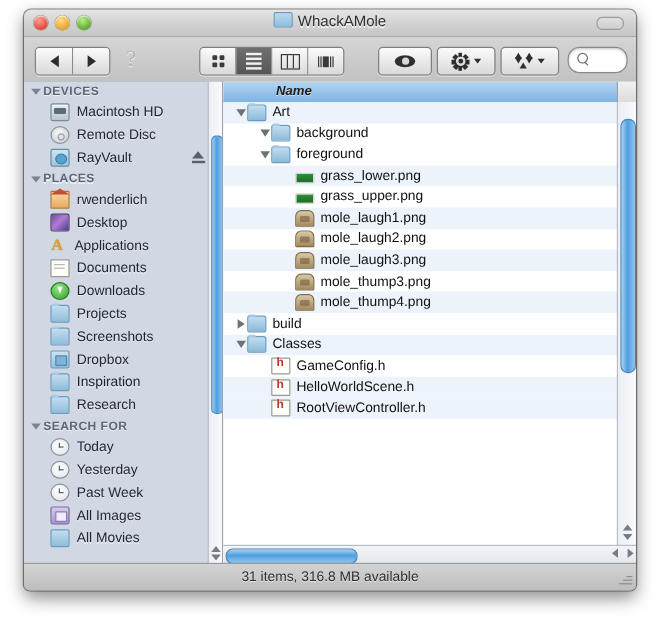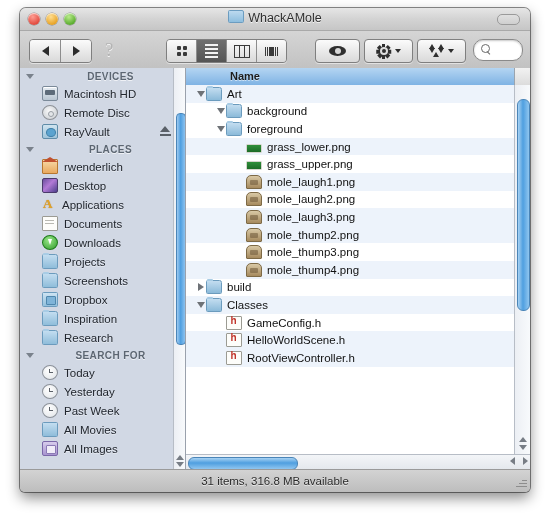--- a/index.html
+++ b/index.html
@@ -115,21 +115,21 @@
   #search-handle{position:absolute;left:467px;top:20px;width:4px;height:1.4px;background:#6a6a6a;
     transform:rotate(45deg);transform-origin:left center;}
   #search-input{position:absolute;left:474px;top:10px;width:22px;height:16px;border:none;
     outline:none;background:transparent;font-size:11px;font-family:inherit;color:#333;}
 
   
   #body{position:absolute;top:60px;left:0;right:0;bottom:22px;display:flex;}
 
   
   #sidebar{width:165px;position:relative;background:#d1d8e4;overflow:hidden;
-    border-right:1px solid #9aa1ac;text-align:center;}
+    border-right:1px solid #9aa1ac;}
   .sb-head{font-size:10px;font-weight:bold;color:#5c6672;letter-spacing:.4px;
     padding:3px 0 2px 16px;position:relative;text-shadow:0 1px 0 rgba(255,255,255,.65);}
   .sb-head .dt{position:absolute;left:6px;top:6px;width:0;height:0;
     border-left:4px solid transparent;border-right:4px solid transparent;border-top:5px solid #7a828c;}
   .sb-row{height:19px;display:flex;align-items:center;padding-left:22px;font-size:11.5px;color:#21262e;
     position:relative;text-shadow:0 1px 0 rgba(255,255,255,.45);}
   .sb-ico{width:14px;height:13px;margin-right:6px;flex:none;position:relative;}
 
   .ic-hd{border-radius:2px;background:linear-gradient(to bottom,#e8eef3,#b9c6d2);
     border:.5px solid #7b8a99;box-shadow:inset 0 1px 0 #fff;}
@@ -191,21 +191,21 @@
     border:.5px solid #4a85b8;}
   #sb-arrows{position:absolute;left:1px;bottom:1px;width:9px;}
   .sb-ar{width:0;height:0;margin:2px auto;}
   .sb-ar.up{border-left:4px solid transparent;border-right:4px solid transparent;border-bottom:5px solid #777d85;}
   .sb-ar.dn{border-left:4px solid transparent;border-right:4px solid transparent;border-top:5px solid #777d85;}
 
   
   #listpane{flex:1;position:relative;background:#fff;overflow:hidden;}
   #colhead{height:17px;position:relative;
     background:linear-gradient(to bottom,#b4d5f2,#7fb3e4);
-    border-bottom:1px solid #7e9dbb;}
+    border-bottom:1px solid #7e9dbb;font-style:italic;}
   #colhead .lbl{position:absolute;left:44px;top:2px;font-size:11px;font-weight:bold;color:#1c1c1c;
     text-shadow:0 1px 0 rgba(255,255,255,.55);}
   #colhead .cap{position:absolute;right:0;top:0;width:15px;height:17px;
     background:linear-gradient(to bottom,#f2f2f2,#dcdcdc);border-left:1px solid #9aa4ae;}
 
   #rows{position:absolute;top:17px;left:0;right:15px;bottom:15px;overflow:hidden;}
   .row{height:17.6px;display:flex;align-items:center;font-size:11.5px;color:#111;position:relative;}
   .row.alt{background:#edf3fb;}
   .dtri{width:0;height:0;flex:none;}
   .dtri.open{border-left:4.5px solid transparent;border-right:4.5px solid transparent;border-top:6px solid #6e7277;}
@@ -427,26 +427,26 @@
           </div>
           <div class="sb-row">
             <span class="sb-ico ic-clock"></span>
             <span>Yesterday</span>
           </div>
           <div class="sb-row">
             <span class="sb-ico ic-clock"></span>
             <span>Past Week</span>
           </div>
           <div class="sb-row">
+            <span class="sb-ico ic-img"></span>
+            <span>All Images</span>
+          </div>
+          <div class="sb-row">
             <span class="sb-ico ic-mov"></span>
             <span>All Movies</span>
-          </div>
-          <div class="sb-row">
-            <span class="sb-ico ic-img"></span>
-            <span>All Images</span>
           </div>
         </div>
       <div id="sb-scroll">
         <div id="sb-thumb"></div>
         <div id="sb-arrows">
           <div class="sb-ar up"></div>
           <div class="sb-ar dn"></div>
         </div>
       </div>
     </div>
@@ -495,25 +495,20 @@
           </div>
           <div class="row">
             <span style="flex: 0 0 auto; width: 11px; margin-left: 49px; display: flex; justify-content: center;"></span>
             <span class="rico f-mole"></span>
             <span>mole_laugh2.png</span>
           </div>
           <div class="row alt">
             <span style="flex: 0 0 auto; width: 11px; margin-left: 49px; display: flex; justify-content: center;"></span>
             <span class="rico f-mole"></span>
             <span>mole_laugh3.png</span>
-          </div>
-          <div class="row alt">
-            <span style="flex: 0 0 auto; width: 11px; margin-left: 49px; display: flex; justify-content: center;"></span>
-            <span class="rico f-mole"></span>
-            <span>mole_thump2.png</span>
           </div>
           <div class="row">
             <span style="flex: 0 0 auto; width: 11px; margin-left: 49px; display: flex; justify-content: center;"></span>
             <span class="rico f-mole"></span>
             <span>mole_thump3.png</span>
           </div>
           <div class="row alt">
             <span style="flex: 0 0 auto; width: 11px; margin-left: 49px; display: flex; justify-content: center;"></span>
             <span class="rico f-mole"></span>
             <span>mole_thump4.png</span>

